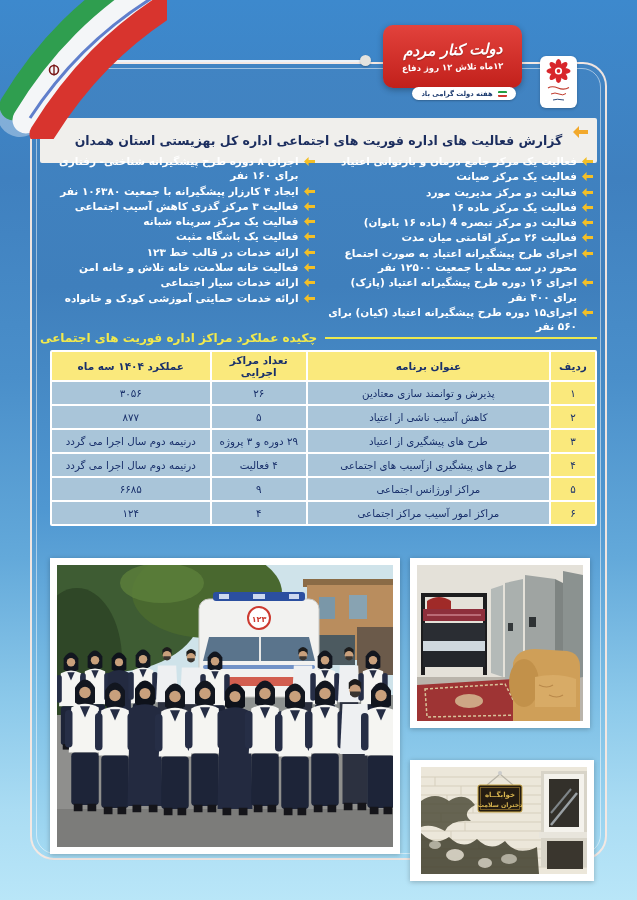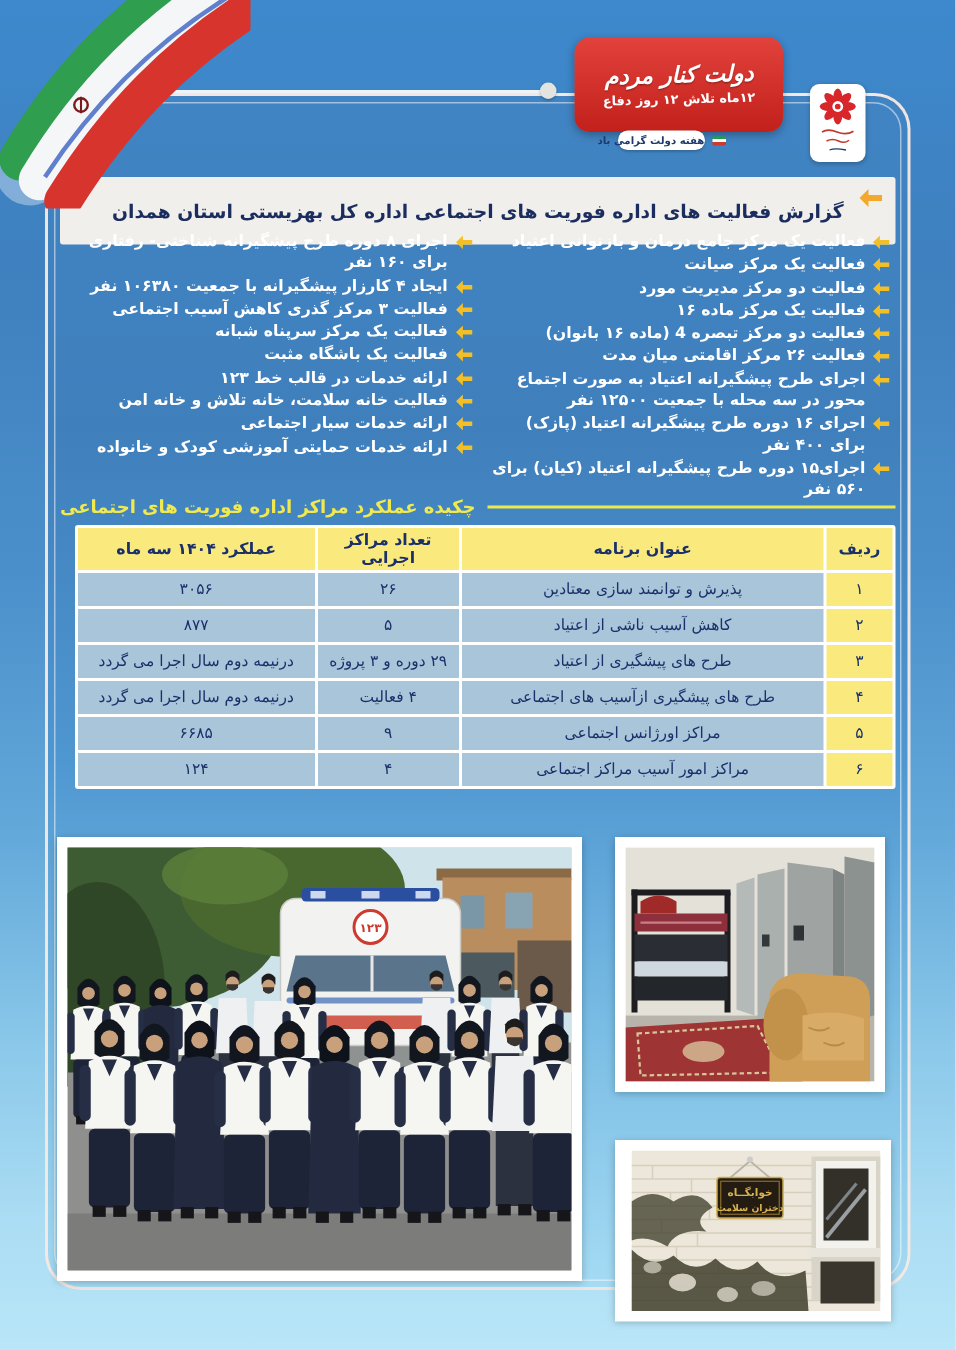--- a/index.html
+++ b/index.html
@@ -13,21 +13,21 @@
   .panel-inner{position:absolute;left:36px;top:68px;width:565px;height:786px;border:1px solid rgba(255,255,255,.5);border-radius:19px}
 
   
   .connector{position:absolute;left:70px;top:60px;width:300px;height:2px;background:rgba(255,255,255,.9);z-index:3}
   .dot{position:absolute;left:360px;top:55px;width:11px;height:11px;border-radius:50%;background:#e3e3df;box-shadow:0 1px 2px rgba(0,0,0,.25);z-index:4}
   .badge{position:absolute;left:383px;top:25px;width:139px;height:63px;background:linear-gradient(180deg,#e2423c,#c2201b);
          border-radius:10px;box-shadow:0 2px 6px rgba(0,0,0,.3);display:flex;flex-direction:column;align-items:center;
          justify-content:center;gap:3px;z-index:5}
   .badge-title{color:#fff;font-weight:bold;font-style:italic;font-size:15px;transform:rotate(-1.5deg);text-shadow:0 1px 1px rgba(0,0,0,.25);white-space:nowrap}
   .badge-sub{color:#fff;font-weight:bold;font-size:8.5px;transform:rotate(-1.5deg);white-space:nowrap}
-  .badge-cap{position:absolute;left:412px;top:87px;width:58px;height:13px;background:#fff;border-radius:7px;z-index:5;
+  .badge-cap{position:absolute;left:412px;top:87px;width:104px;height:13px;background:#fff;border-radius:7px;z-index:5;
              display:flex;align-items:center;justify-content:center;gap:5px;font-size:6.8px;font-weight:bold;color:#1c3a6e;
              box-shadow:0 1px 2px rgba(0,0,0,.25);white-space:nowrap}
   .mini-flag{width:9px;height:6px;border-radius:1px;flex:none;
              background:linear-gradient(180deg,#239f40 0 33%,#fff 33% 66%,#d0382e 66% 100%)}
   .logo-card{position:absolute;left:540px;top:56px;width:37px;height:52px;background:#fff;border-radius:6px;z-index:6;
              box-shadow:0 1px 3px rgba(0,0,0,.25);display:flex;align-items:flex-start;justify-content:center}
 
   
   .title-bar{position:absolute;left:40px;top:118px;width:557px;height:45px;background:#f0efec;border-radius:2px;
              display:flex;align-items:center;justify-content:center;z-index:2}
@@ -49,21 +49,21 @@
 
   
   .tbl{position:absolute;left:50px;top:350px;width:547px;border-spacing:2px;table-layout:fixed;background:#fff;z-index:2;border-radius:2px}
   .tbl th{background:#fae97c;height:28px;font-size:10.5px;font-weight:bold;color:#19306b;text-align:center;vertical-align:middle}
   .tbl td{background:#a9c5d9;height:22px;font-size:10.3px;font-weight:normal;color:#19306b;text-align:center;vertical-align:middle}
   .tbl td.c0{background:#fae97c}
 
   
   .photo{position:absolute;background:#fff;padding:7px;box-shadow:0 1px 5px rgba(0,0,0,.25);z-index:2}
   .photo svg{display:block}
-  .photo-main{left:38px;top:558px;width:350px;height:296px}
+  .photo-main{left:50px;top:558px;width:350px;height:296px}
   .photo-a{left:410px;top:558px;width:180px;height:170px}
   .photo-b{left:410px;top:760px;width:184px;height:121px}
 
   .flag{position:absolute;left:-8px;top:-6px;z-index:4}
 </style>
 </head>
 <body>
 
 <div class="page">
 

